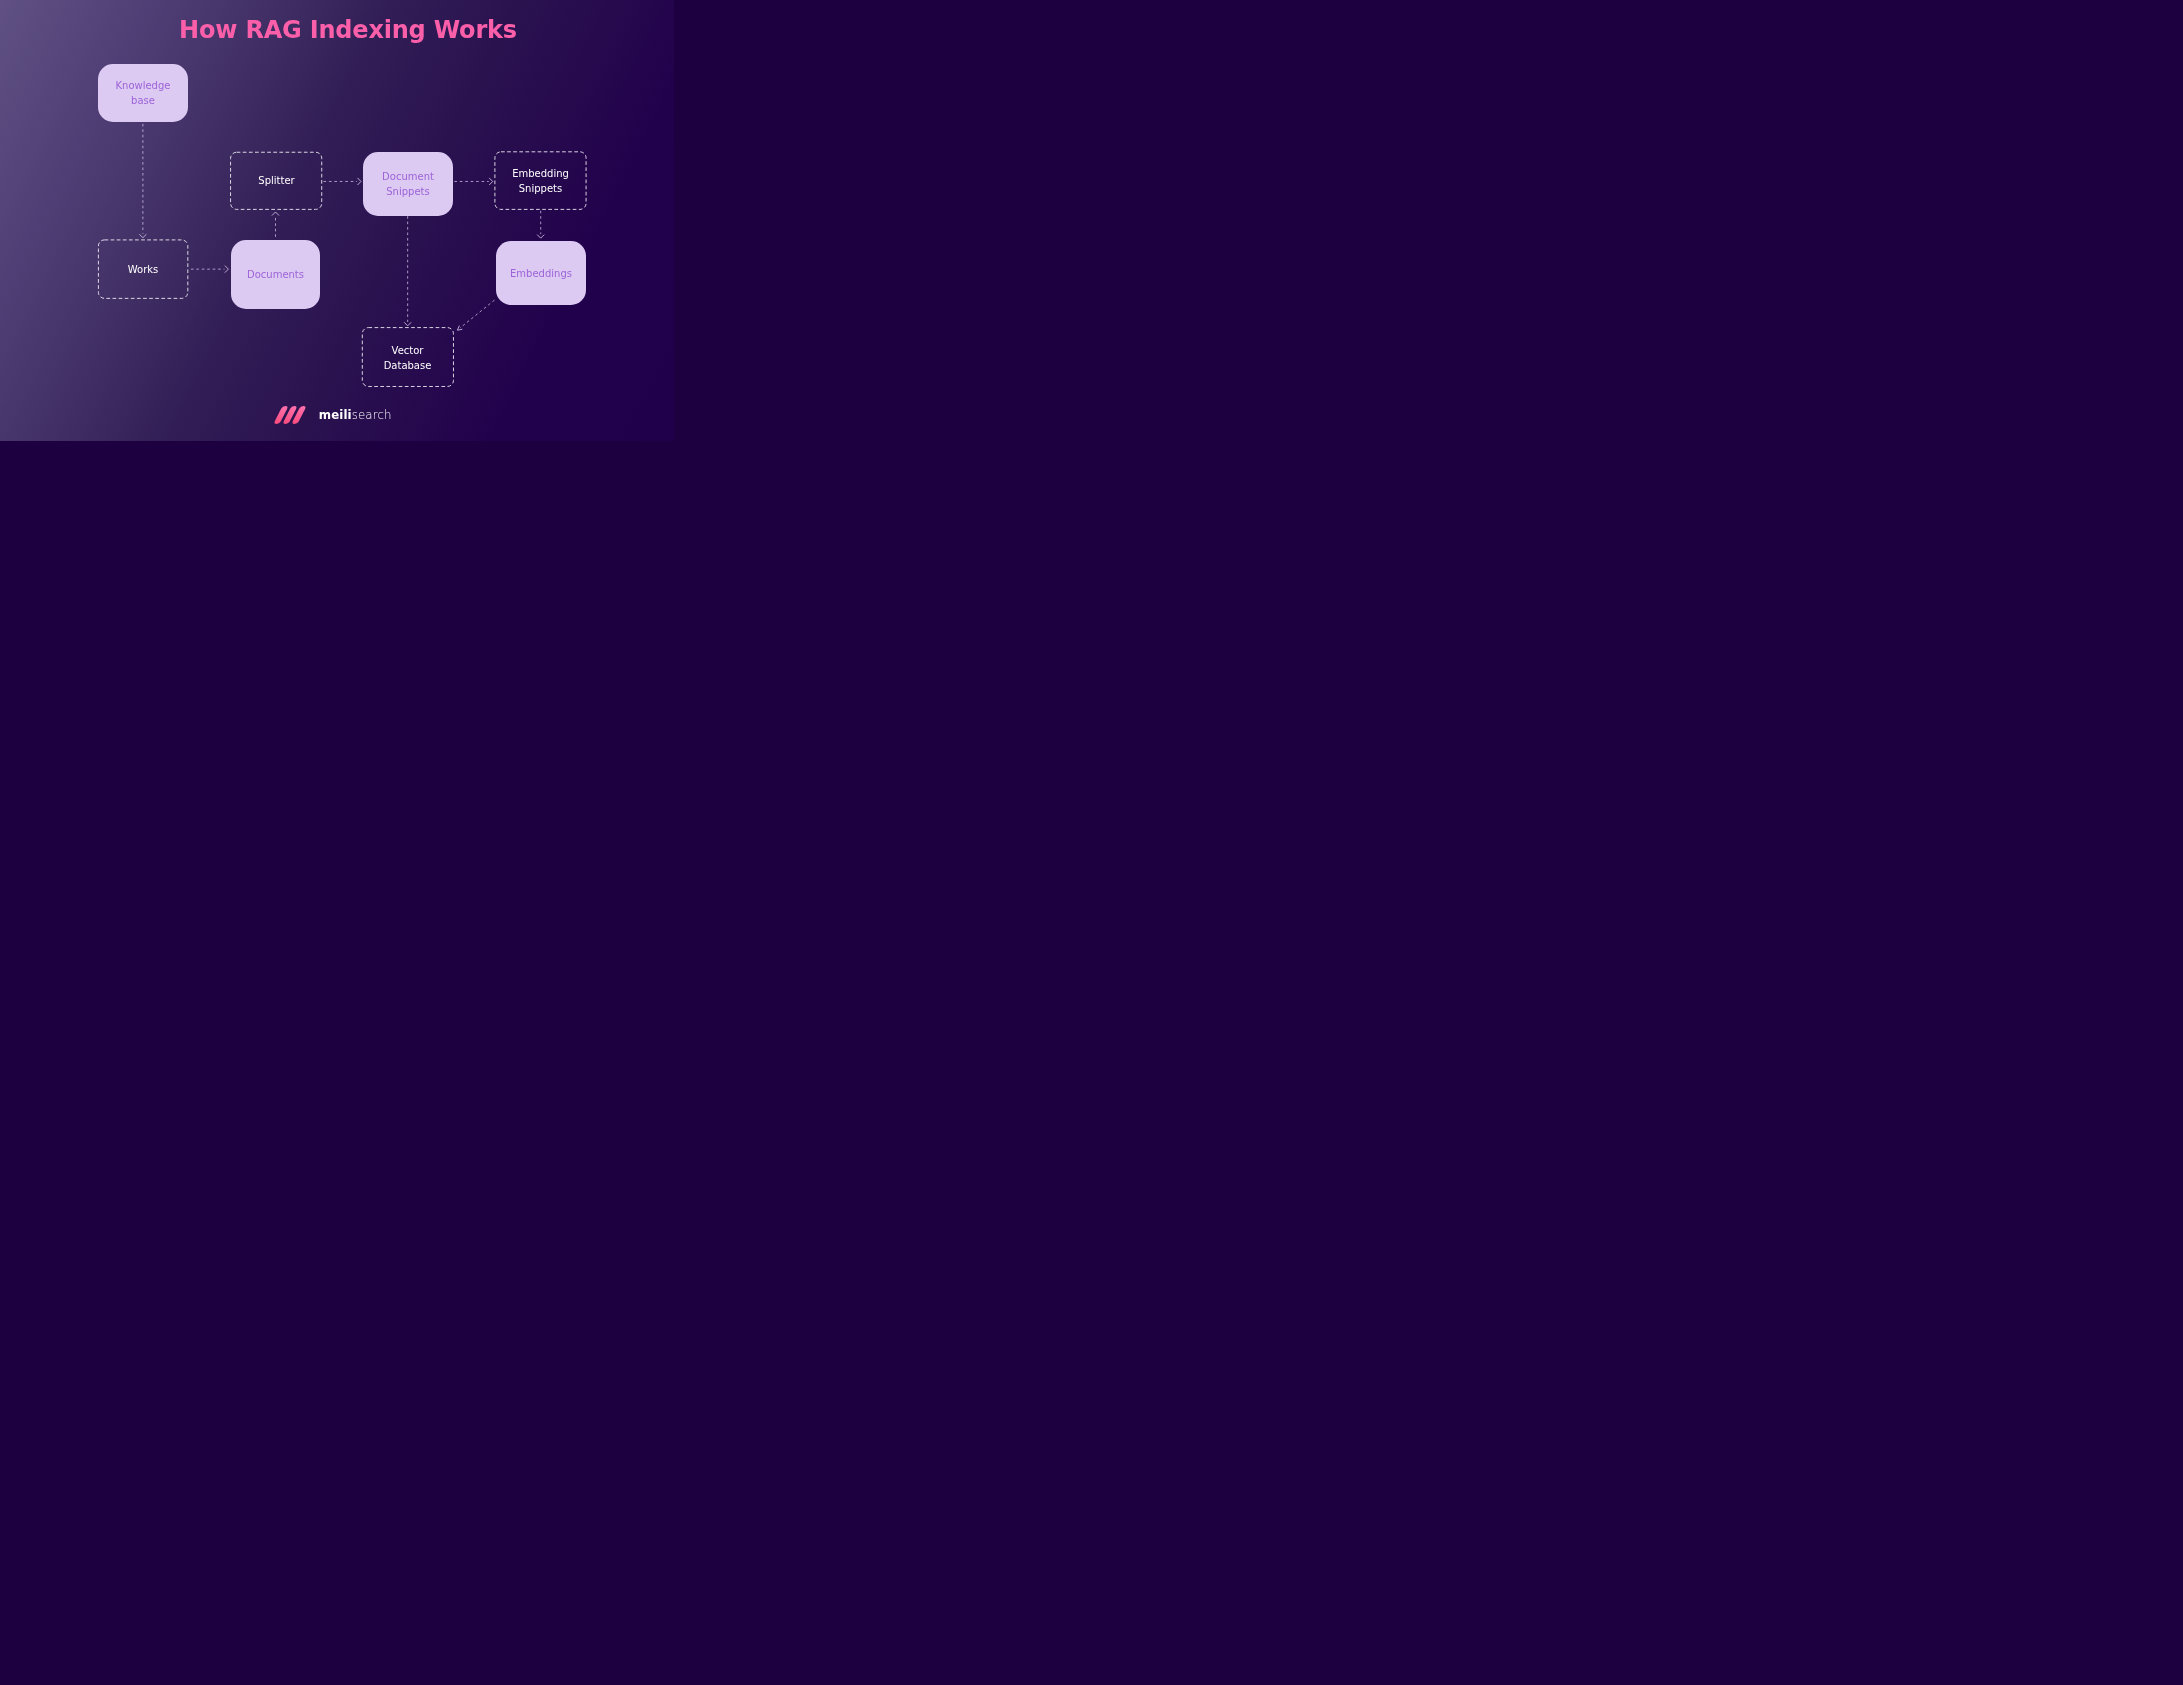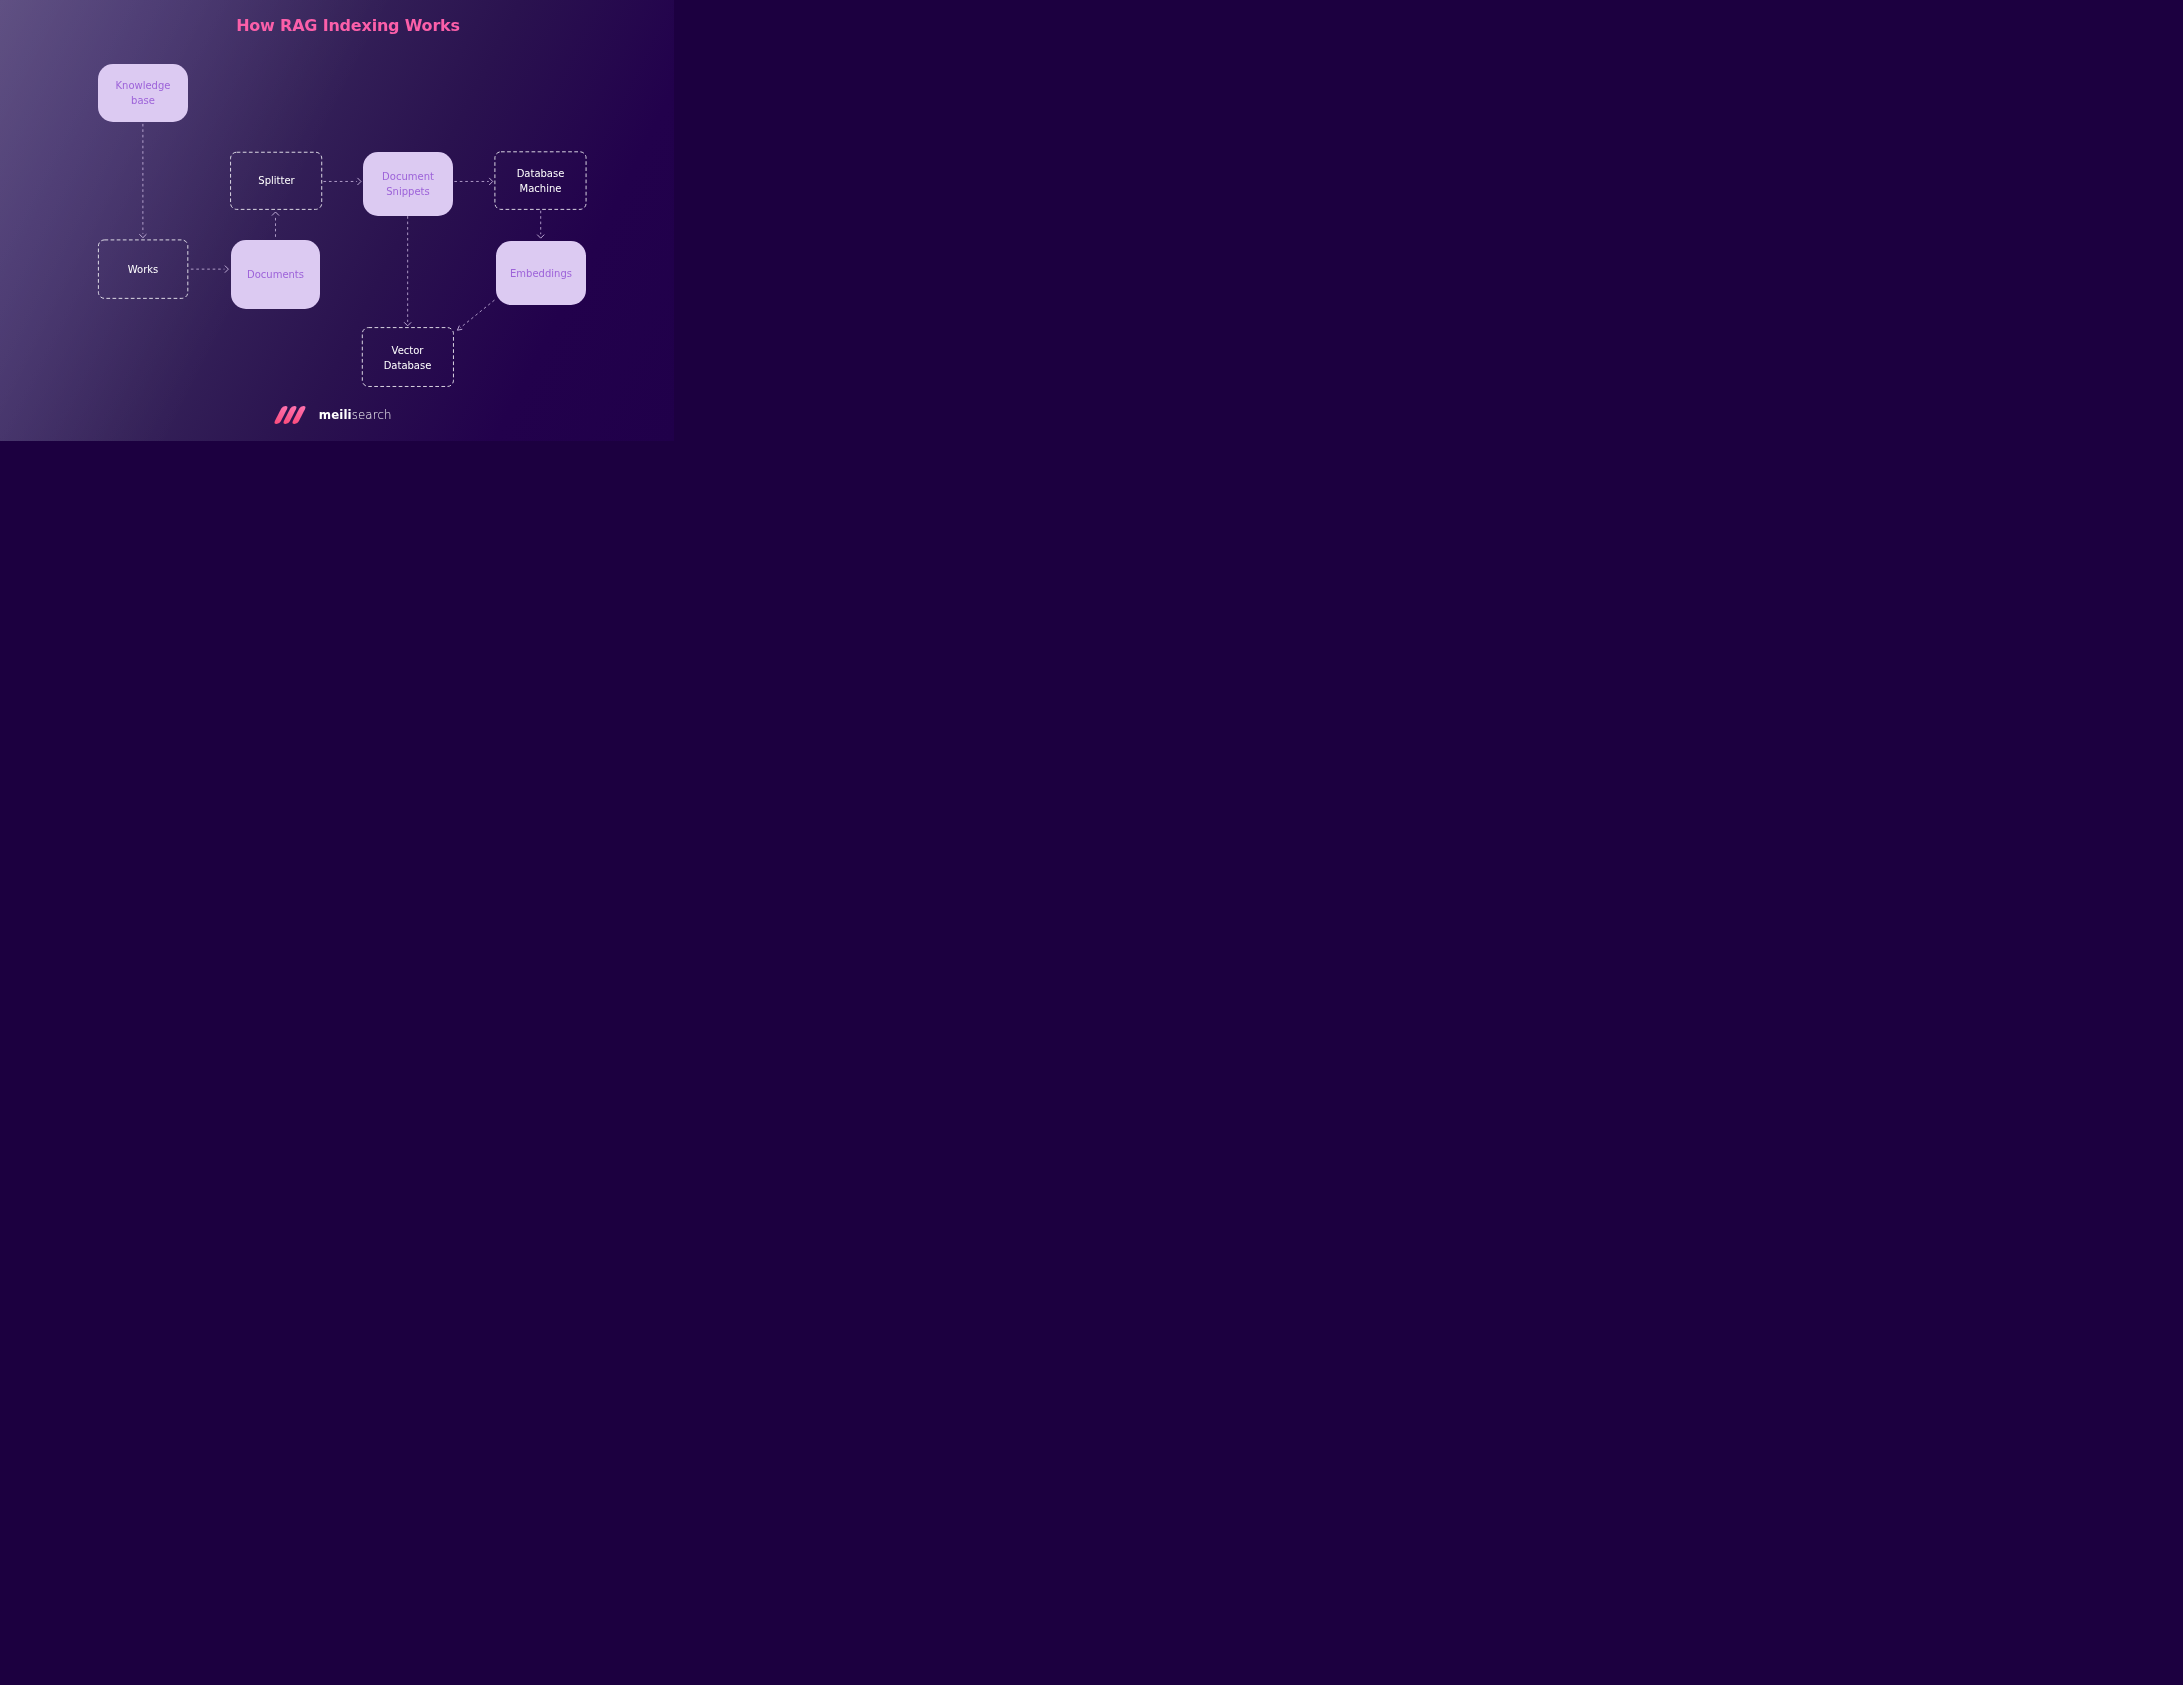--- a/index.html
+++ b/index.html
@@ -36,21 +36,21 @@
       rgba(255,255,255,0.10) 0%,
       rgba(255,255,255,0.06) 22%,
       rgba(255,255,255,0.00) 44%);
     pointer-events:none;
   }
   .title{
     position:absolute;
     top:15.7px;left:0;right:0;
     padding-left:22px;
     text-align:center;
-    font-size:16px;
+    font-size:24px;
     font-weight:800;
     letter-spacing:-0.2px;
     color:var(--title-color);
   }
   .node{
     position:absolute;
     box-sizing:border-box;
     border-radius:15px;
     display:flex;
     align-items:center;
@@ -180,21 +180,21 @@
 
   <div class="node dashed" style="left:231px;top:152px;width:91px;height:57px">
     <span>Splitter</span>
   </div>
 
   <div class="node solid" style="left:363px;top:152px;width:90px;height:64px">
     <span>Document Snippets</span>
   </div>
 
   <div class="node dashed" style="left:495px;top:152px;width:91px;height:58px">
-    <span>Database Machine</span>
+    <span>Embedding Snippets</span>
   </div>
 
   <div class="node dashed" style="left:98px;top:240px;width:90px;height:59px">
     <span>Works</span>
   </div>
 
   <div class="node solid" style="left:231px;top:240px;width:89px;height:69px">
     <span>Documents</span>
   </div>
 

